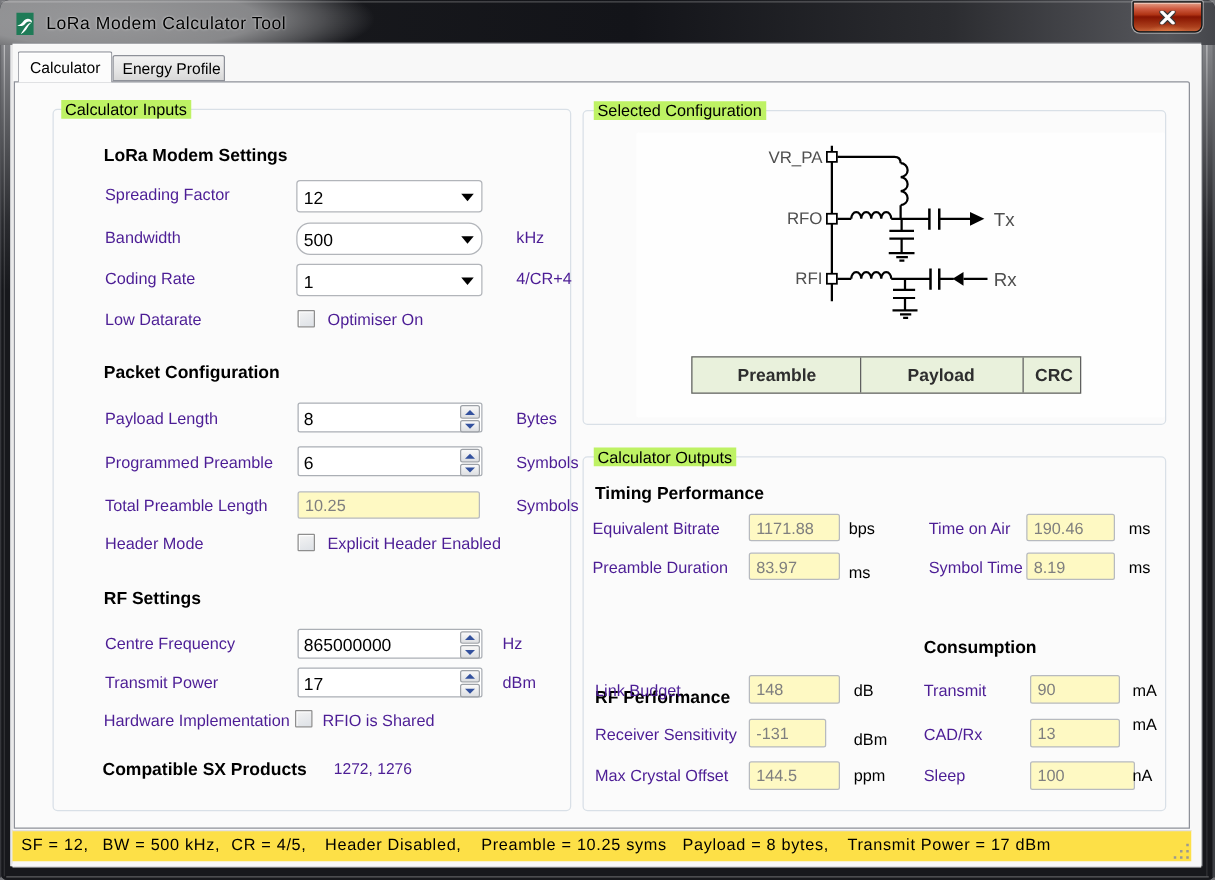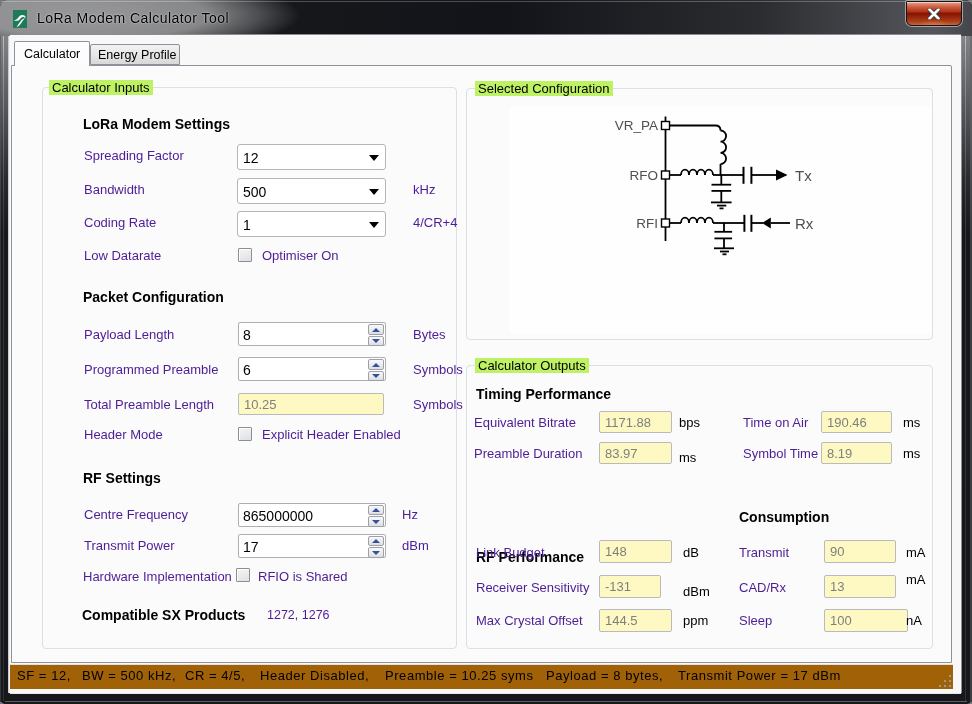--- a/index.html
+++ b/index.html
@@ -66,21 +66,21 @@
 .dis { position:absolute; background:#fef9c3; border:1px solid #B7BABF; border-radius:2px; }
 .dis span { position:absolute; left:5px; top:3px; font-size:13px; color:#7F7F7F; }
 
 .cb { position:absolute; width:14px; height:14px; background:linear-gradient(160deg, #F4F4F4, #DDE1E6); border:1px solid #8E8E8E; border-radius:1px; box-shadow:inset 1px 1px 0 rgba(255,255,255,.9); }
 
 .panel { position:absolute; left:499px; top:70px; width:423px; height:228px; background:#FEFEFE; border-radius:2px; }
 .pbar { position:absolute; left:543px; top:249px; width:312px; height:30px; background:#E9F1DC; border:1px solid #606060; }
 .pbar div { position:absolute; top:0; height:28px; border-left:1px solid #606060; }
 .pbar span { position:absolute; font-size:14px; font-weight:600; color:#2E2E2E; top:6px; }
 
-.status { position:absolute; left:0; top:627.5px; width:943px; height:25px; background:#a16207; border-top:1px solid #E3E0DF; }
+.status { position:absolute; left:0; top:627.5px; width:943px; height:25px; background:#fde047; border-top:1px solid #E3E0DF; }
 .stx { position:absolute; top:3.5px; font-size:13px; letter-spacing:0.55px; color:#000; white-space:nowrap; }
 .grip { position:absolute; right:2px; top:10px; width:13px; height:13px; }
 .grip b { position:absolute; width:2px; height:2px; background:#9B9892; }
 
 .un { position:absolute; font-size:13px; color:#000; white-space:nowrap; }
 </style>
 </head>
 <body>
 <div class="win">
   <div class="frameL"></div>
@@ -118,21 +118,21 @@
 
     <div class="hd" style="left:73px; top:80px;">LoRa Modem Settings</div>
 
     <div class="lb" style="left:74px; top:112px;">Spreading Factor</div>
     <div class="combo" style="left:227px; top:108px;">
         <span class="v">12</span>
         <span class="a"></span>
       </div>
 
     <div class="lb" style="left:74px; top:146px;text-align:right;">Bandwidth</div>
-    <div class="combo" style="left:227px; top:141.5px;">
+    <div class="combo" style="left:227px; top:141.5px;border-radius:11px;">
         <span class="v">500</span>
         <span class="a"></span>
       </div>
     <div class="lb" style="left:403px; top:146px;">kHz</div>
 
     <div class="lb" style="left:74px; top:179px;">Coding Rate</div>
     <div class="combo" style="left:227px; top:175px;">
         <span class="v">1</span>
         <span class="a"></span>
       </div>
@@ -276,20 +276,27 @@
       <path d="M253.1,117 L261.8,111.5 L261.8,122.5 Z" fill="#000"></path>
 
       <g fill="#4F4F4F" font-family="Liberation Sans, sans-serif">
         <text x="149" y="24" font-size="13.5" text-anchor="end">VR_PA</text>
         <text x="149" y="73.5" font-size="13.5" text-anchor="end">RFO</text>
         <text x="149" y="121.5" font-size="13.5" text-anchor="end">RFI</text>
         <text x="286" y="74.5" font-size="15">Tx</text>
         <text x="286" y="122.5" font-size="15">Rx</text>
       </g>
     </svg>
+    <div class="pbar">
+      <div style="left:134px;"></div>
+      <div style="left:264px;"></div>
+      <span style="left:36px;">Preamble</span>
+      <span style="left:172px;">Payload</span>
+      <span style="left:274px;">CRC</span>
+    </div>
 
     <div class="gb" style="left:456px; top:329px; width:467px; height:284px;"></div>
     <div class="gblab" style="left:465px; top:321.5px;">Calculator Outputs</div>
 
     <div class="hd" style="left:466px; top:350px;">Timing Performance</div>
 
     <div class="lb" style="left:464px; top:379px;">Equivalent Bitrate</div>
     <div class="dis" style="left:589px; top:375px; width:73px; height:22px;">
         <span>1171.88</span>
       </div>

